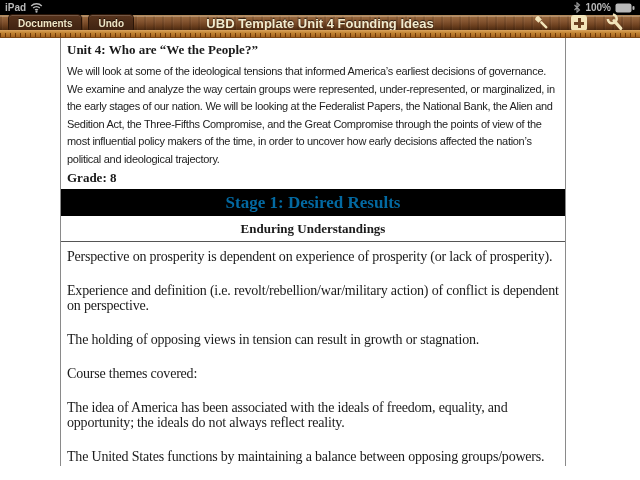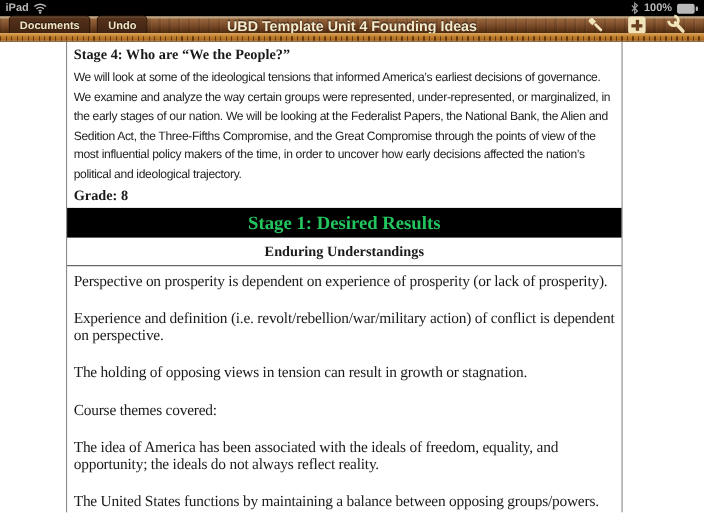--- a/index.html
+++ b/index.html
@@ -51,21 +51,21 @@
     font-family: "Liberation Serif", serif; color: #1a1a1a; }
 
   .top-section { padding: 4px 6px 0; }
   .unit-heading { font: bold 13px/15px "Liberation Serif", serif; }
   .unit-intro { font-family: "Liberation Sans", sans-serif; font-size: 11.5px;
     line-height: 14px; color: #222; }
   .unit-overview { font-family: "Liberation Sans", sans-serif; font-size: 11px;
     line-height: 17.5px; letter-spacing: -0.3px; color: #222; margin-top: 6px; }
   .grade-line { font: bold 13px/15px "Liberation Serif", serif; margin: 2px 0 4px; }
 
-  .stage-banner { background: #000; color: #22c55e; text-align: center;
+  .stage-banner { background: #000; color: #0369a1; text-align: center;
     font: bold 17px/19px "Liberation Serif", serif; padding: 4px 0; }
 
   .eu-header { text-align: center; font: bold 13px/15px "Liberation Serif", serif;
     padding: 5px 0 5px; border-bottom: 1px solid #555; }
 
   .eu-body { padding: 7px 6px 0; font-size: 14px; line-height: 15px;
     letter-spacing: -0.2px; }
   .eu-body p { margin: 0 0 19px; }
 
   
@@ -133,21 +133,21 @@
     </span>
   </div>
 </div>
 
 <div class="ruler"></div>
 
 <div class="page">
   <div class="doc">
 
     <div class="top-section">
-      <div class="unit-heading">Stage 4: Who are “We the People?”</div>
+      <div class="unit-heading">Unit 4: Who are “We the People?”</div>
       <div class="unit-overview">We will look at some of the ideological tensions that informed America’s earliest decisions of governance.  We examine and analyze the way certain groups were represented, under-represented, or marginalized, in the early stages of our nation. We will be looking at the Federalist Papers, the National Bank, the Alien and Sedition Act, the Three-Fifths Compromise, and the Great Compromise through the points of view of the most influential policy makers of the time, in order to uncover how early decisions affected the nation’s political and ideological trajectory.</div>
       <div class="grade-line">Grade: 8</div>
     </div>
 
     <div class="stage-banner">Stage 1: Desired Results</div>
 
     <div class="eu-header">Enduring Understandings</div>
 
     <div class="eu-body">
       <p>Perspective on prosperity is dependent on experience of prosperity (or lack of prosperity).</p>

